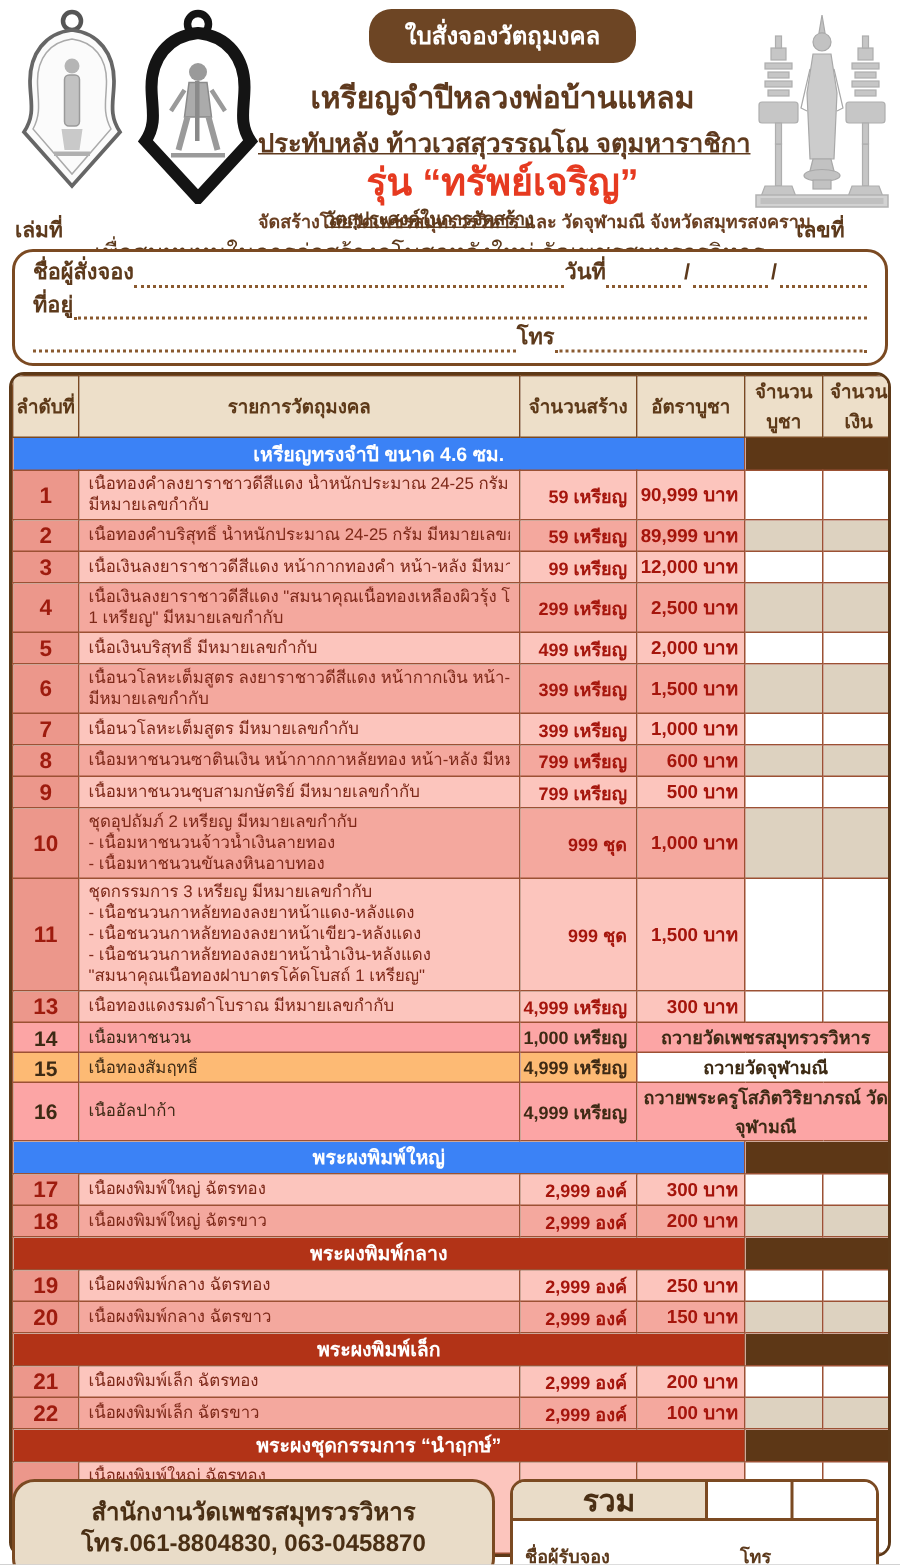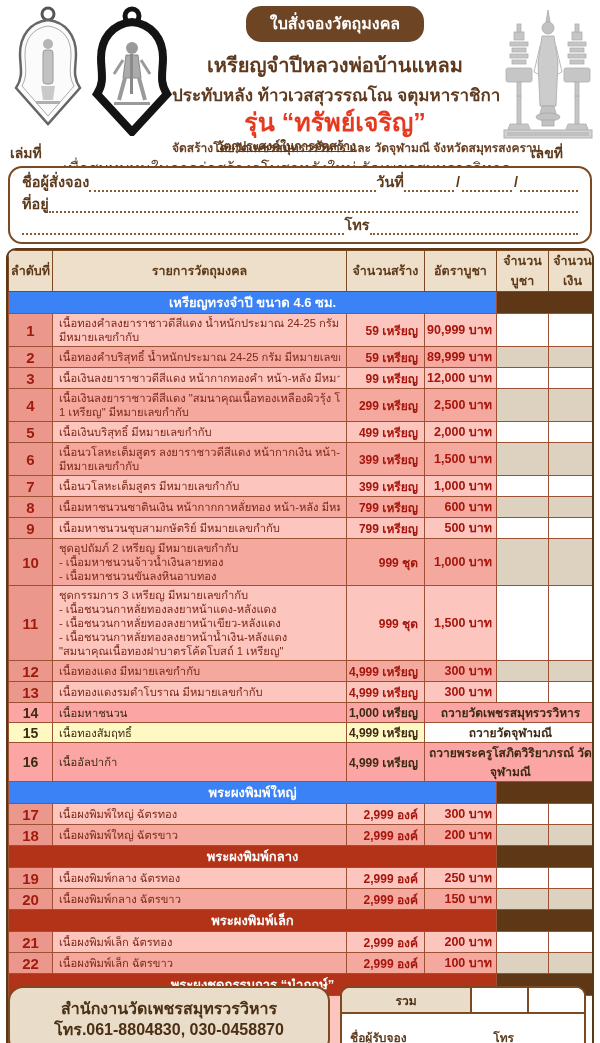--- a/index.html
+++ b/index.html
@@ -6,21 +6,21 @@
   body { background:#888; font-family:"Liberation Sans", sans-serif; }
   .page { position:relative; width:600px; height:1043px; background:#ffffff; margin:0 auto; overflow:hidden; }
 
   
   .amulets { position:absolute; left:8px; top:4px; }
   .statue  { position:absolute; right:4px; top:2px; }
   .head-center { position:absolute; left:172px; right:102px; top:6px; text-align:center; }
   .banner { display:inline-block; background:#6d4524; color:#fff; font-weight:bold; font-size:16px;
             padding:5px 24px 6px; border-radius:15px; }
   .title1 { margin-top:7px; color:#5f3a1e; font-weight:bold; font-size:20px; white-space:nowrap; }
-  .title2 { color:#5f3a1e; font-weight:bold; font-size:17px; white-space:nowrap; }
+  .title2 { color:#5f3a1e; font-weight:bold; font-size:17px; white-space:nowrap;text-decoration:underline; }
   .edition { color:#e63a20; font-weight:bold; font-size:25px; line-height:1.15; white-space:nowrap; }
   .maker { color:#6b4023; font-weight:bold; font-size:12px; white-space:nowrap; margin-top:1px; }
 
   
   .meta-row { position:absolute; top:136px; left:10px; right:10px; display:flex; justify-content:space-between; }
   .meta-label { color:#5d3a1c; font-weight:bold; font-size:14px; padding-top:6px; }
   .meta-label.right { margin-right:27px; }
   .purpose { text-align:center; color:#5d3a1c; }
   .purpose .p-title { font-weight:bold; font-size:12px; text-decoration:underline; }
   .purpose .p-sub { font-size:16px; margin-top:1px; }
@@ -54,34 +54,34 @@
   
   tr.tone-light td.cell-desc, tr.tone-light td.cell-qty, tr.tone-light td.cell-price { background:#fcc5bd; }
   tr.tone-dark  td.cell-desc, tr.tone-dark  td.cell-qty, tr.tone-dark  td.cell-price { background:#f4a89e; }
   tr.tone-light td.cell-no, tr.tone-dark td.cell-no { background:#ec978b; color:#9e1b0e; }
   tr.tone-light td.cell-desc, tr.tone-dark td.cell-desc { color:#7d2818; }
   tr.tone-light td.cell-qty, tr.tone-dark td.cell-qty,
   tr.tone-light td.cell-price, tr.tone-dark td.cell-price { color:#a5150c; }
   tr.tone-light td.cell-blank { background:#ffffff; }
   tr.tone-dark  td.cell-blank { background:#ddd2c0; }
   tr.tone-beige td { background:#fca5a5; color:#3d2a14; }
-  tr.tone-white td { background:#fef9c3; color:#3d2a14; }
+  tr.tone-white td { background:#fdba74; color:#3d2a14; }
   tr.tone-beige td.cell-no, tr.tone-white td.cell-no { font-size:14px; }
   tr.tone-beige td.cell-qty, tr.tone-white td.cell-qty { color:#3d2a14; }
   tr.tone-white td.cell-note { background:#ffffff; }
 
   
   .footer { position:absolute; top:986px; left:8px; right:14px; height:68px; display:flex; gap:10px; }
   .office-box { width:322px; background:#e9dcc8; border:2.5px solid #7b4a22; border-radius:15px;
                 display:flex; flex-direction:column; justify-content:center; align-items:center; }
   .office-box .o1, .office-box .o2 { color:#4a2f14; font-weight:bold; font-size:16px; line-height:1.3; }
   .total-box { flex:1; border:2px solid #7b4a22; border-radius:10px; overflow:hidden; background:#fff;
                display:flex; flex-direction:column; }
   .total-row { display:flex; height:26px; border-bottom:2px solid #7b4a22; }
-  .total-cell { flex:1; background:#e9dcc8; color:#4a2f14; font-weight:bold; font-size:12px;
+  .total-cell { flex:1; background:#e9dcc8; color:#4a2f14; font-weight:bold; font-size:20px;
                 display:flex; align-items:center; justify-content:center; }
   .blank-cell { width:57px; background:#fff; border-left:2px solid #7b4a22; }
   .receiver-row { flex:1; display:flex; align-items:flex-end; padding:2px 8px 5px;
                   color:#5d3a1c; font-size:12px; font-weight:bold; }
   .dots-s { border-bottom:1.5px dotted #8a5a30; height:13px; }
 </style>
 </head>
 <body>
 
 <div class="page">
@@ -321,30 +321,20 @@
               <div>- เนื้อชนวนกาหลั่ยทองลงยาหน้าแดง-หลังแดง</div>
               <div>- เนื้อชนวนกาหลั่ยทองลงยาหน้าเขียว-หลังแดง</div>
               <div>- เนื้อชนวนกาหลั่ยทองลงยาหน้าน้ำเงิน-หลังแดง</div>
               <div>"สมนาคุณเนื้อทองฝาบาตรโค้ดโบสถ์ 1 เหรียญ"</div>
             </td>
             <td class="cell-qty">999 ชุด</td>
             <td class="cell-price">1,500 บาท</td>
             <td class="cell-blank"></td>
             <td class="cell-blank"></td>
           </tr>
-          <tr class="tone-dark" style="height: 18px;">
-            <td class="cell-no">12</td>
-            <td class="cell-desc">
-              <div>เนื้อทองแดง มีหมายเลขกำกับ</div>
-            </td>
-            <td class="cell-qty">4,999 เหรียญ</td>
-            <td class="cell-price">300 บาท</td>
-            <td class="cell-blank"></td>
-            <td class="cell-blank"></td>
-          </tr>
           <tr class="tone-light" style="height: 18px;">
             <td class="cell-no">13</td>
             <td class="cell-desc">
               <div>เนื้อทองแดงรมดำโบราณ มีหมายเลขกำกับ</div>
             </td>
             <td class="cell-qty">4,999 เหรียญ</td>
             <td class="cell-price">300 บาท</td>
             <td class="cell-blank"></td>
             <td class="cell-blank"></td>
           </tr>
@@ -461,21 +451,21 @@
             <td class="cell-blank"></td>
             <td class="cell-blank"></td>
           </tr>
         </tbody>
     </table>
   </div>
 
   <div class="footer">
     <div class="office-box">
       <div class="o1">สำนักงานวัดเพชรสมุทรวรวิหาร</div>
-      <div class="o2">โทร.061-8804830, 030-0458870</div>
+      <div class="o2">โทร.061-8804830, 063-0458870</div>
     </div>
     <div class="total-box">
       <div class="total-row">
         <div class="total-cell">รวม</div>
         <div class="blank-cell"></div>
         <div class="blank-cell"></div>
       </div>
       <div class="receiver-row">
         <span>ชื่อผู้รับจอง</span>
         <span class="dots-s" style="flex:1.4"></span>

